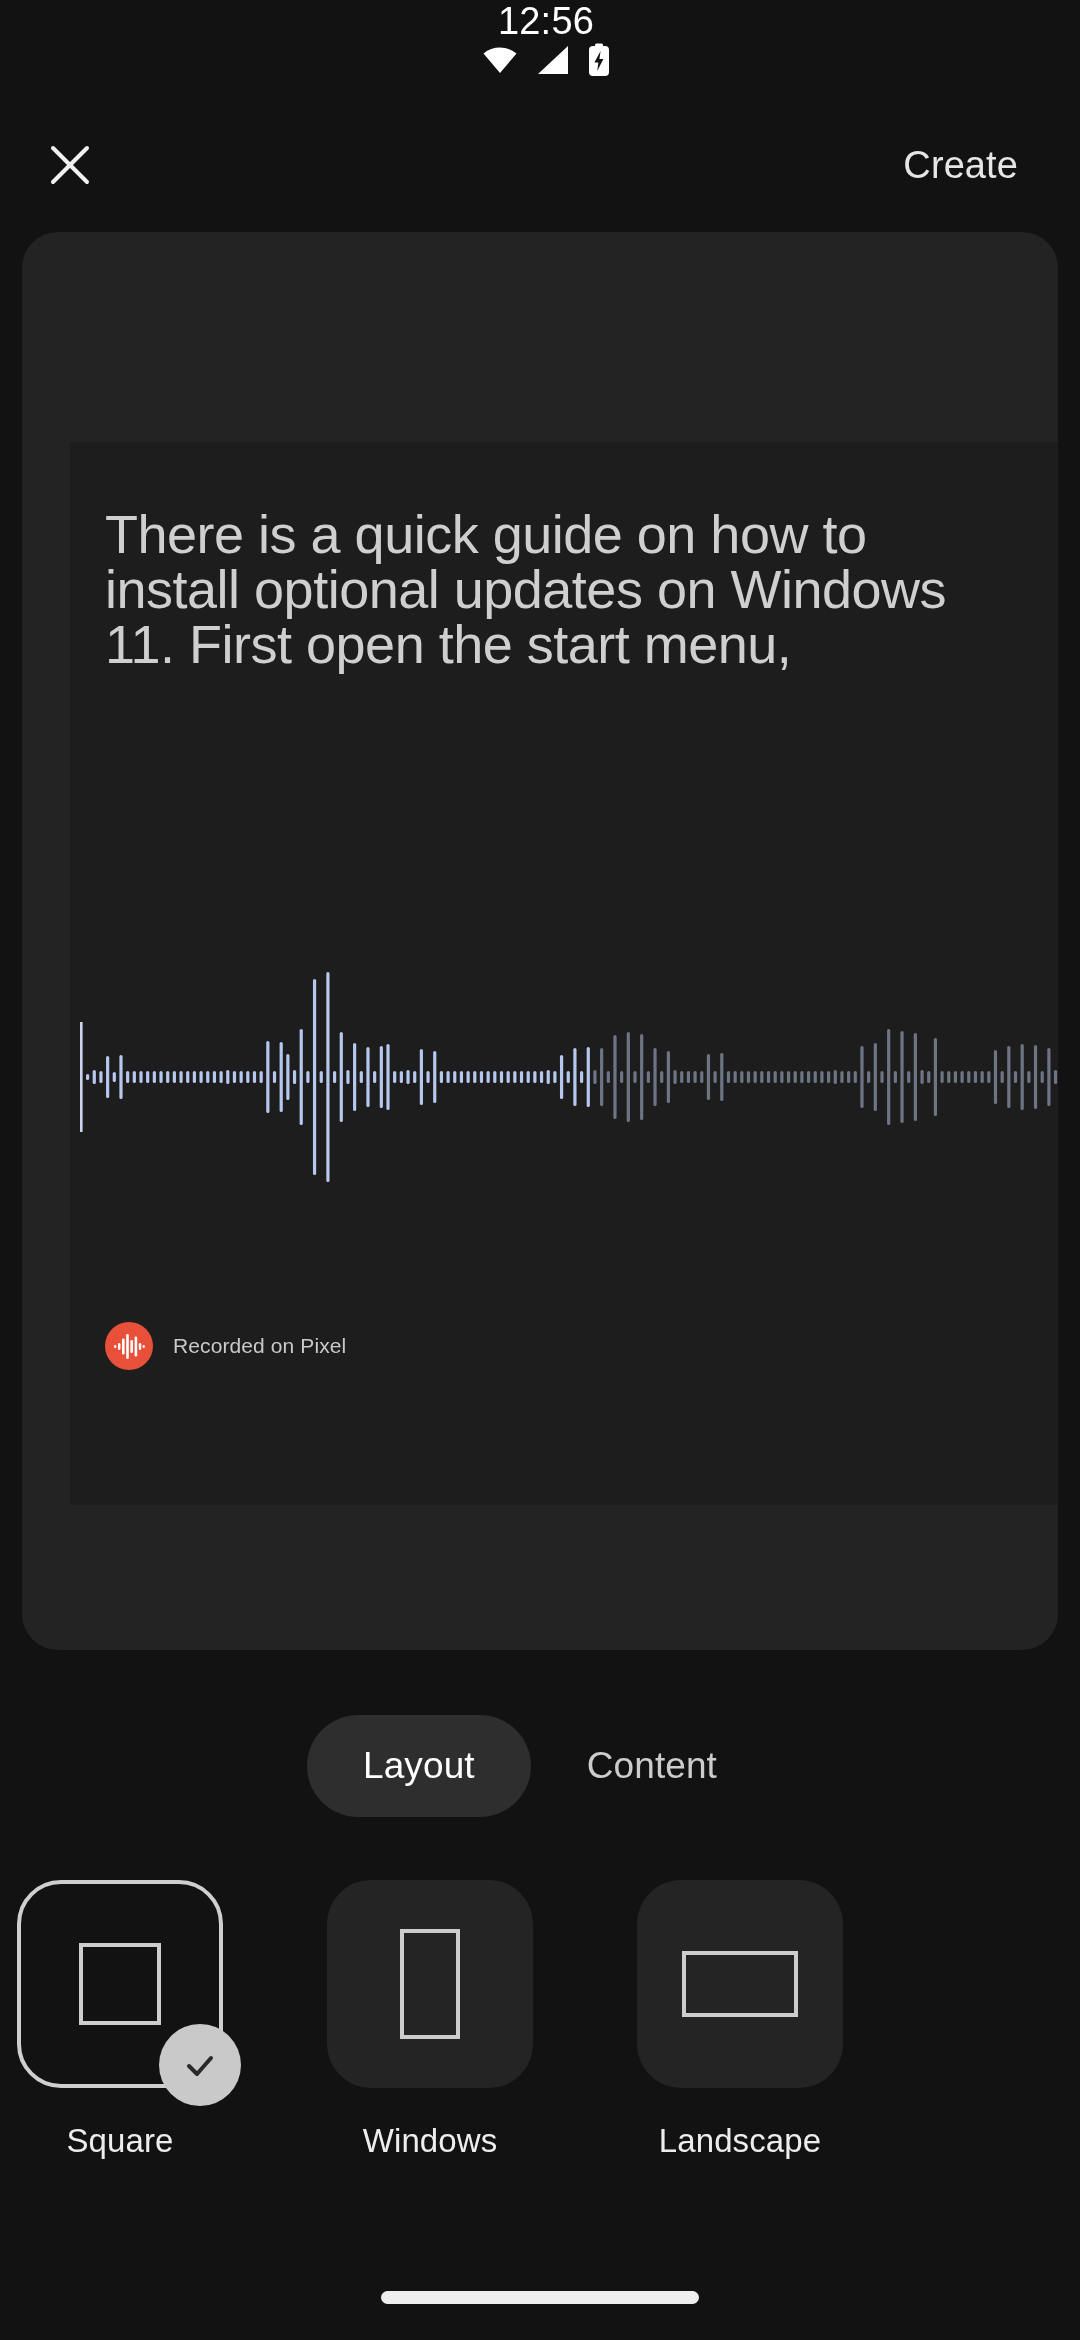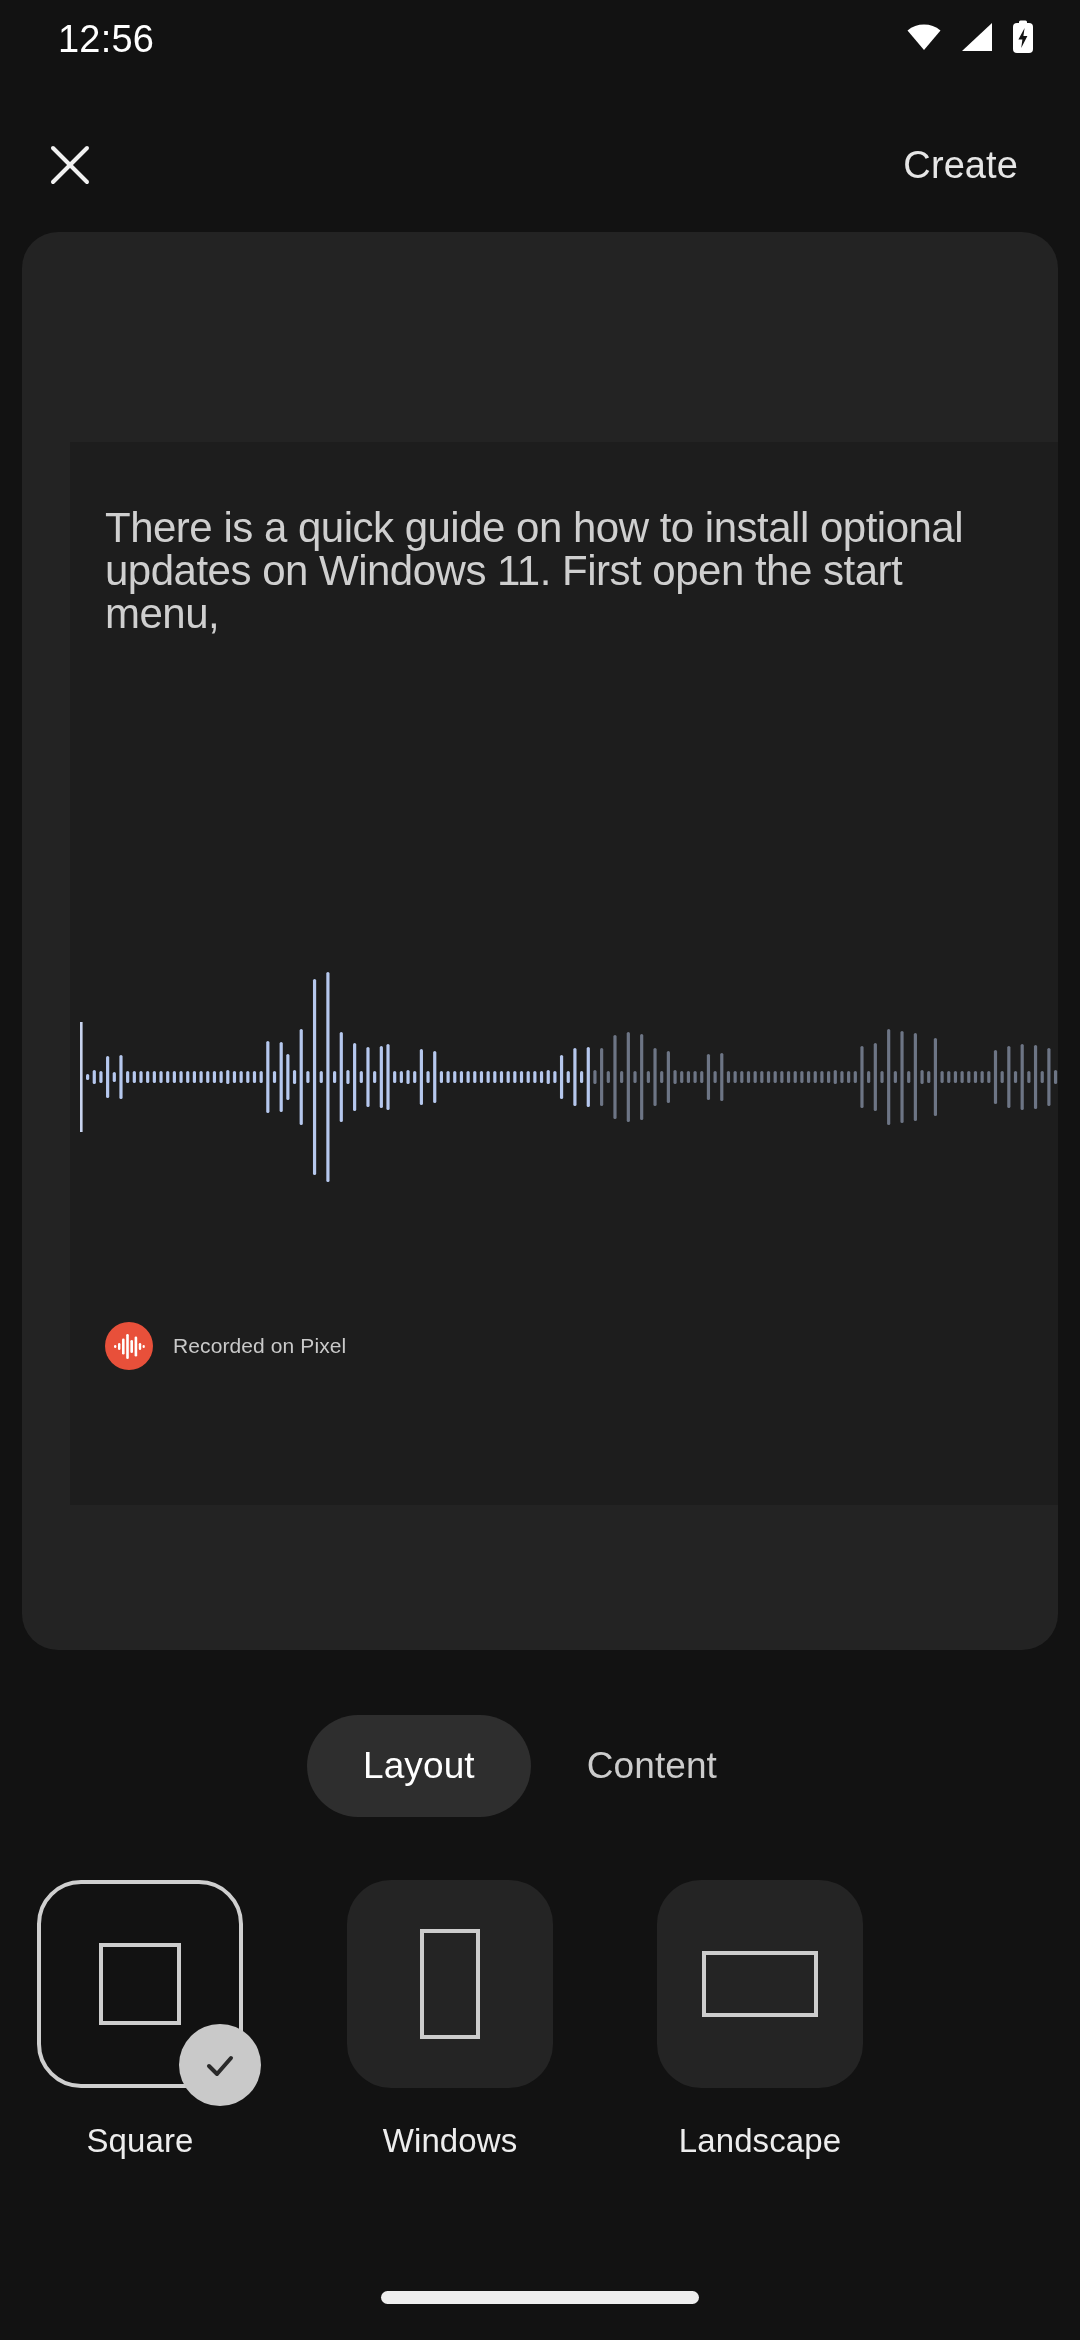--- a/index.html
+++ b/index.html
@@ -9,20 +9,21 @@
     font-family:"Liberation Sans", sans-serif;
     overflow:hidden;
   }
   .screen { position:relative; width:1080px; height:2340px; background:#121212; }
 
   
   .status-bar {
     position:absolute; top:0; left:0; width:1080px; height:78px;
     display:flex; align-items:center; justify-content:space-between;
     padding:0 46px 0 58px;
+    flex-direction:column;
   }
   .status-clock { color:#ffffff; font-size:38px; letter-spacing:.2px; }
   .status-icons { display:flex; align-items:center; gap:18px; }
   .ic { display:block; }
 
   
   .app-bar {
     position:absolute; top:110px; left:0; width:1080px; height:110px;
     display:flex; align-items:center;
   }
@@ -44,21 +45,21 @@
     width:1036px; height:1418px;
     background:#232323; border-radius:36px; overflow:hidden;
   }
   .preview-inner {
     position:absolute; left:48px; top:210px;
     width:988px; height:1063px;
     background:#1d1d1d;
   }
   .transcript {
     position:absolute; left:35px; top:65px; width:900px;
-    color:#cfcfcf; font-size:42px; line-height:1.02;
+    color:#cfcfcf; font-size:54px; line-height:1.02;
     letter-spacing:-0.5px; font-weight:400;
   }
 
   
   .waveform {
     position:absolute; left:0px; top:470px;
     width:988px; height:330px;
   }
   .wf-svg { display:block; width:100%; height:100%; }
 
@@ -80,21 +81,21 @@
   }
   .tab {
     padding:30px 56px; border-radius:54px;
     color:#cccccc; font-size:37px; letter-spacing:.1px;
   }
   .tab.active { background:#2e2e2e; color:#ffffff; }
 
   
   .layout-row {
     position:absolute; left:0; top:1880px; width:880px;
-    display:flex; justify-content:flex-end; gap:70px;
+    display:flex; justify-content:flex-start; gap:70px;
   }
   .layout-opt { width:240px; display:flex; flex-direction:column; align-items:center; }
   .opt-card {
     position:relative; width:206px; height:208px;
     border-radius:44px; display:flex; align-items:center; justify-content:center;
   }
   .opt-card.unselected { background:#242424; }
   .opt-card.selected { background:transparent; border:4px solid #cfcfcf; }
   .shape { border:4px solid #cdcdcd; }
   .shape.square    { width:82px;  height:82px; }

